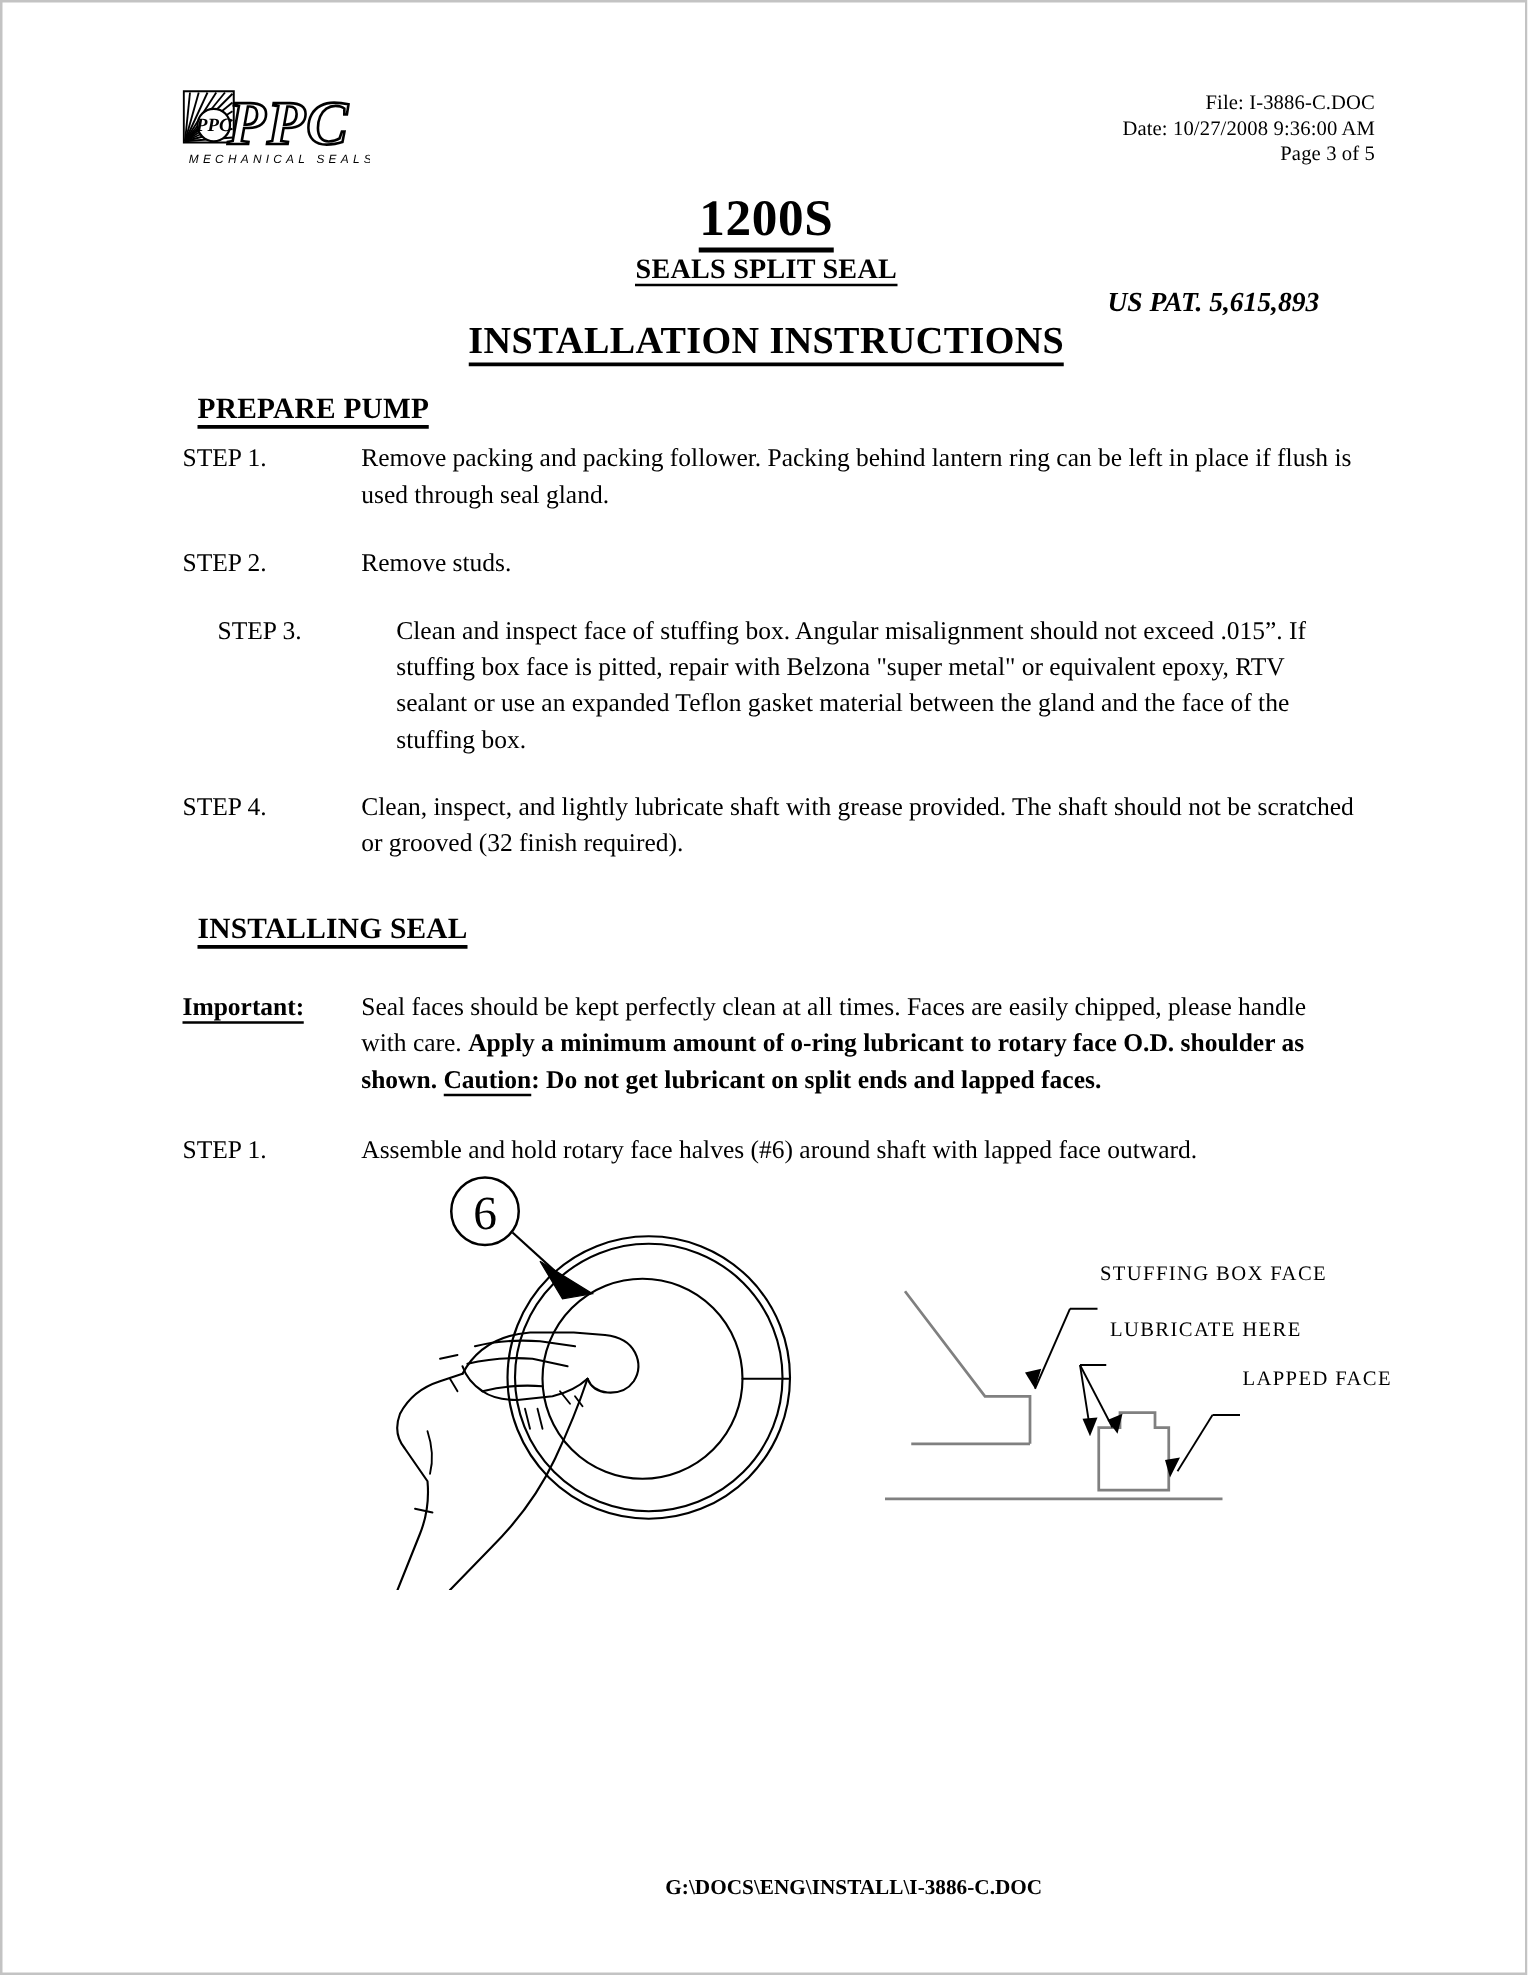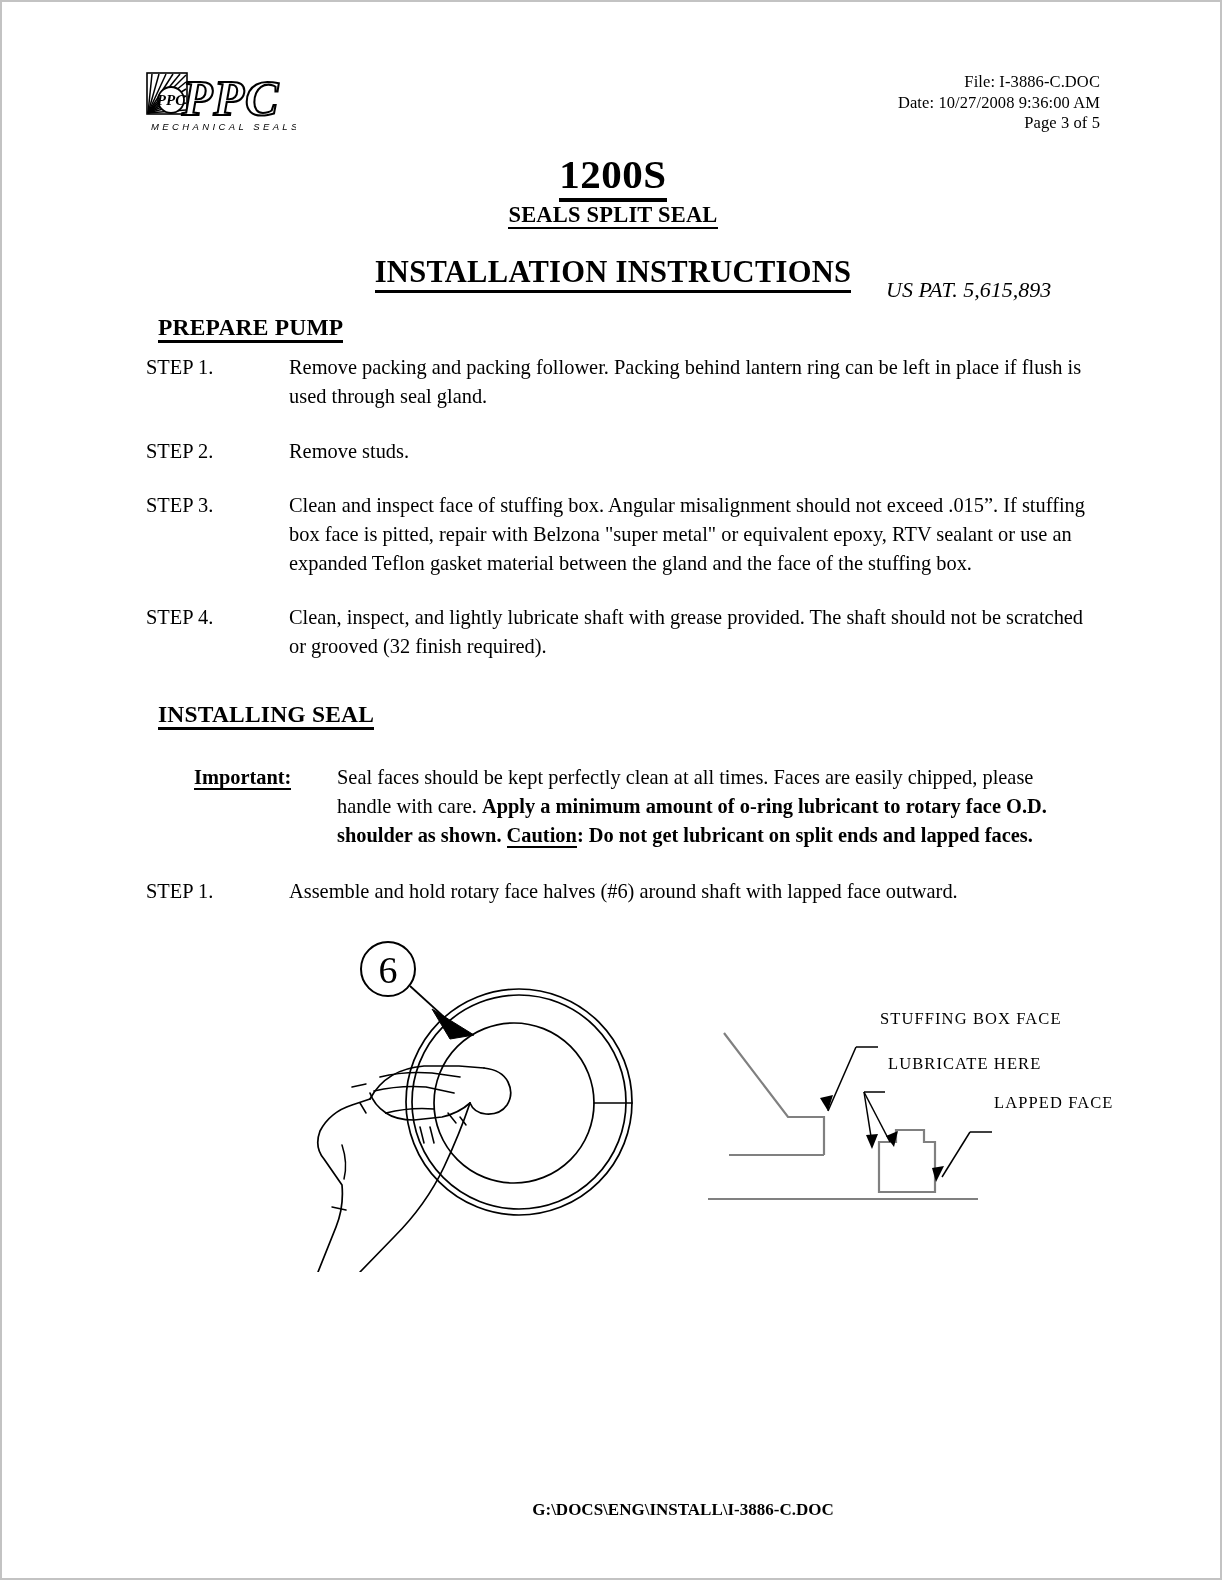--- a/index.html
+++ b/index.html
@@ -65,24 +65,23 @@
     font-size: 30.5px;
     font-weight: bold;
     letter-spacing: .3px;
   }
   #title-main span { border-bottom: 3px solid #000; padding-bottom: 1px; }
   #patent {
     position: absolute;
     left: 884px;
     top: 227px;
     font-size: 22px;
-    font-weight: normal;
+    font-weight: bold;
     font-style: italic;
     white-space: nowrap;
-    margin-top: 48px;
   }
 
   
   #body { position: absolute; left: 144px; top: 312px; width: 940px; }
 
   .section-head {
     font-size: 23.5px;
     font-weight: bold;
     letter-spacing: .2px;
     margin: 12px;
@@ -93,31 +92,31 @@
     display: flex;
     align-items: flex-start;
     font-size: 20.4px;
     line-height: 29px;
   }
   .step-label {
     width: 143px;
     flex: 0 0 143px;
     white-space: nowrap;
   }
-  .step-label.bold { font-weight: bold; margin-left: 48px; }
+  .step-label.bold { font-weight: bold; }
   .step-label.bold span { border-bottom: 2px solid #000; }
   .step-body { flex: 1 1 auto; }
   .step-body b { font-weight: bold; }
   .step-body u { text-decoration: none; border-bottom: 2.5px solid #000; }
 
   
   #sec-prepare { margin-top: 0px; }
   #step-p1 { margin-top: 4px; }
   #step-p2 { margin-top: 26px; }
-  #step-p3 { margin-top: 25px; }
+  #step-p3 { margin-top: 25px; margin-left: 28px; }
   #step-p4 { margin-top: 25px; }
   #sec-install { margin-top: 40px; }
   #imp-block { margin-top: 35px; }
   #step-i1 { margin-top: 27px; }
 
   
   #fig-hand { position: absolute; left: 272px; top: 925px; }
   #fig-section { position: absolute; left: 700px; top: 1005px; }
 
   #footer {

